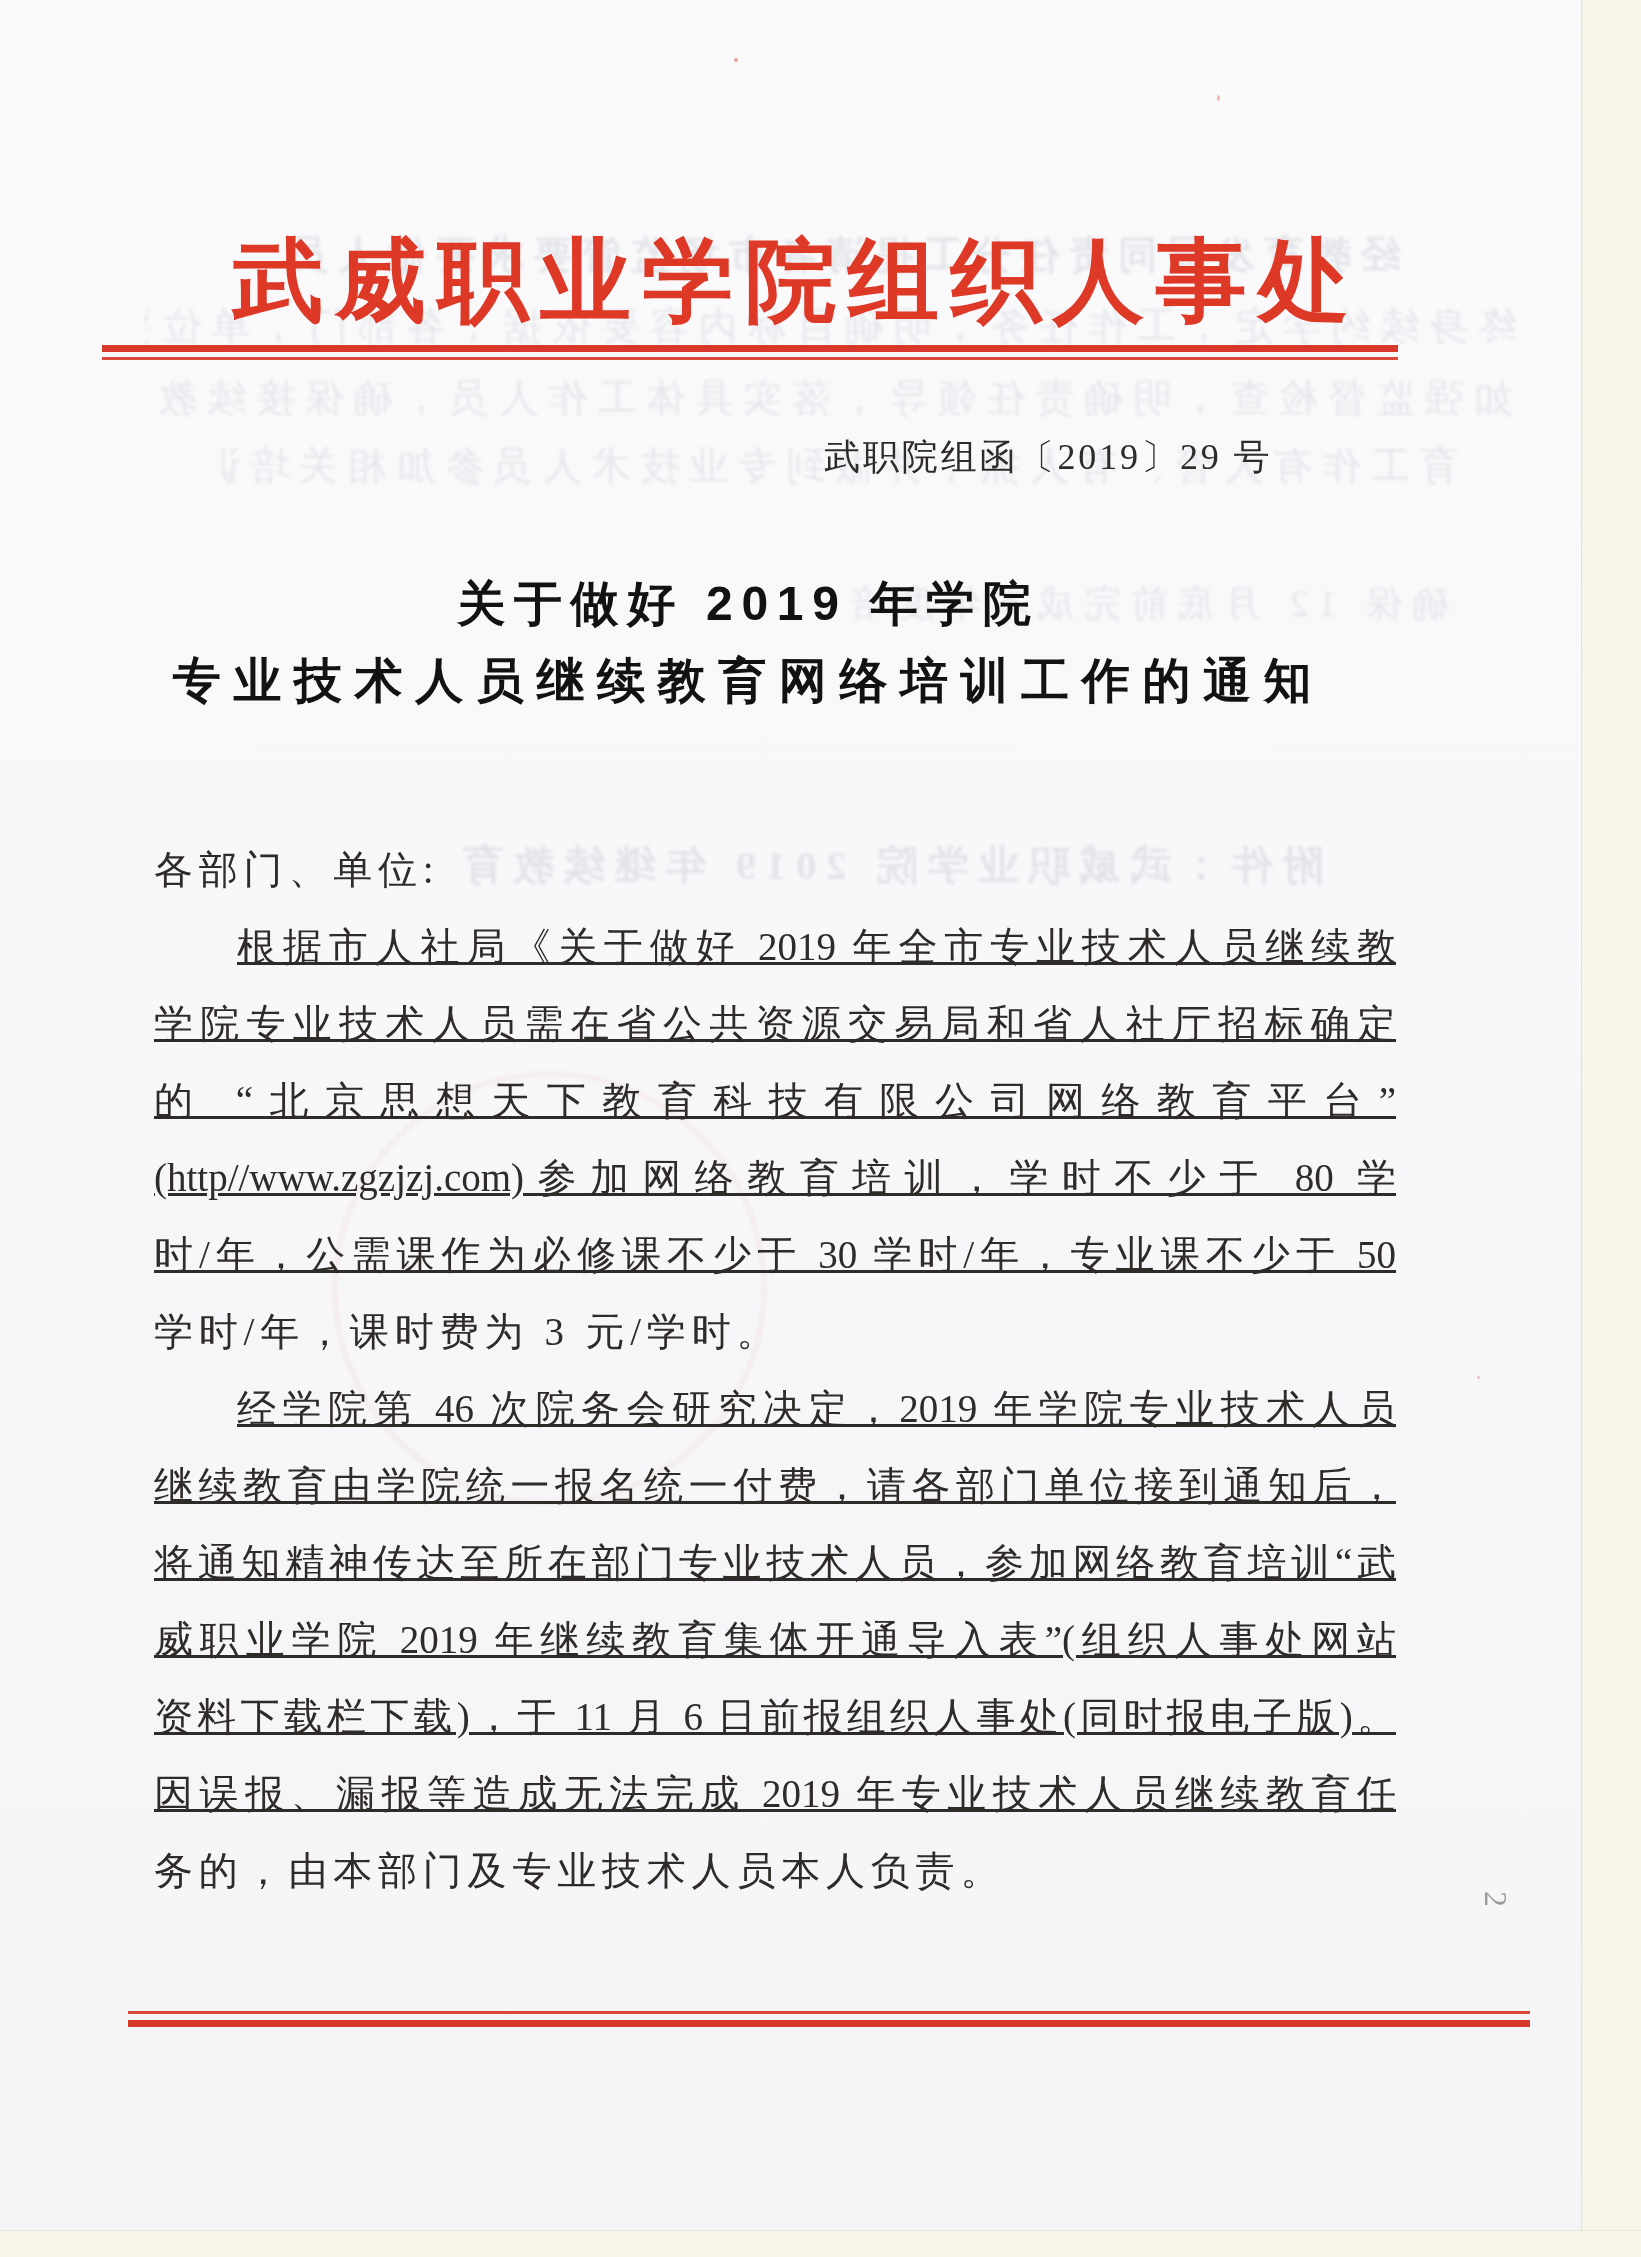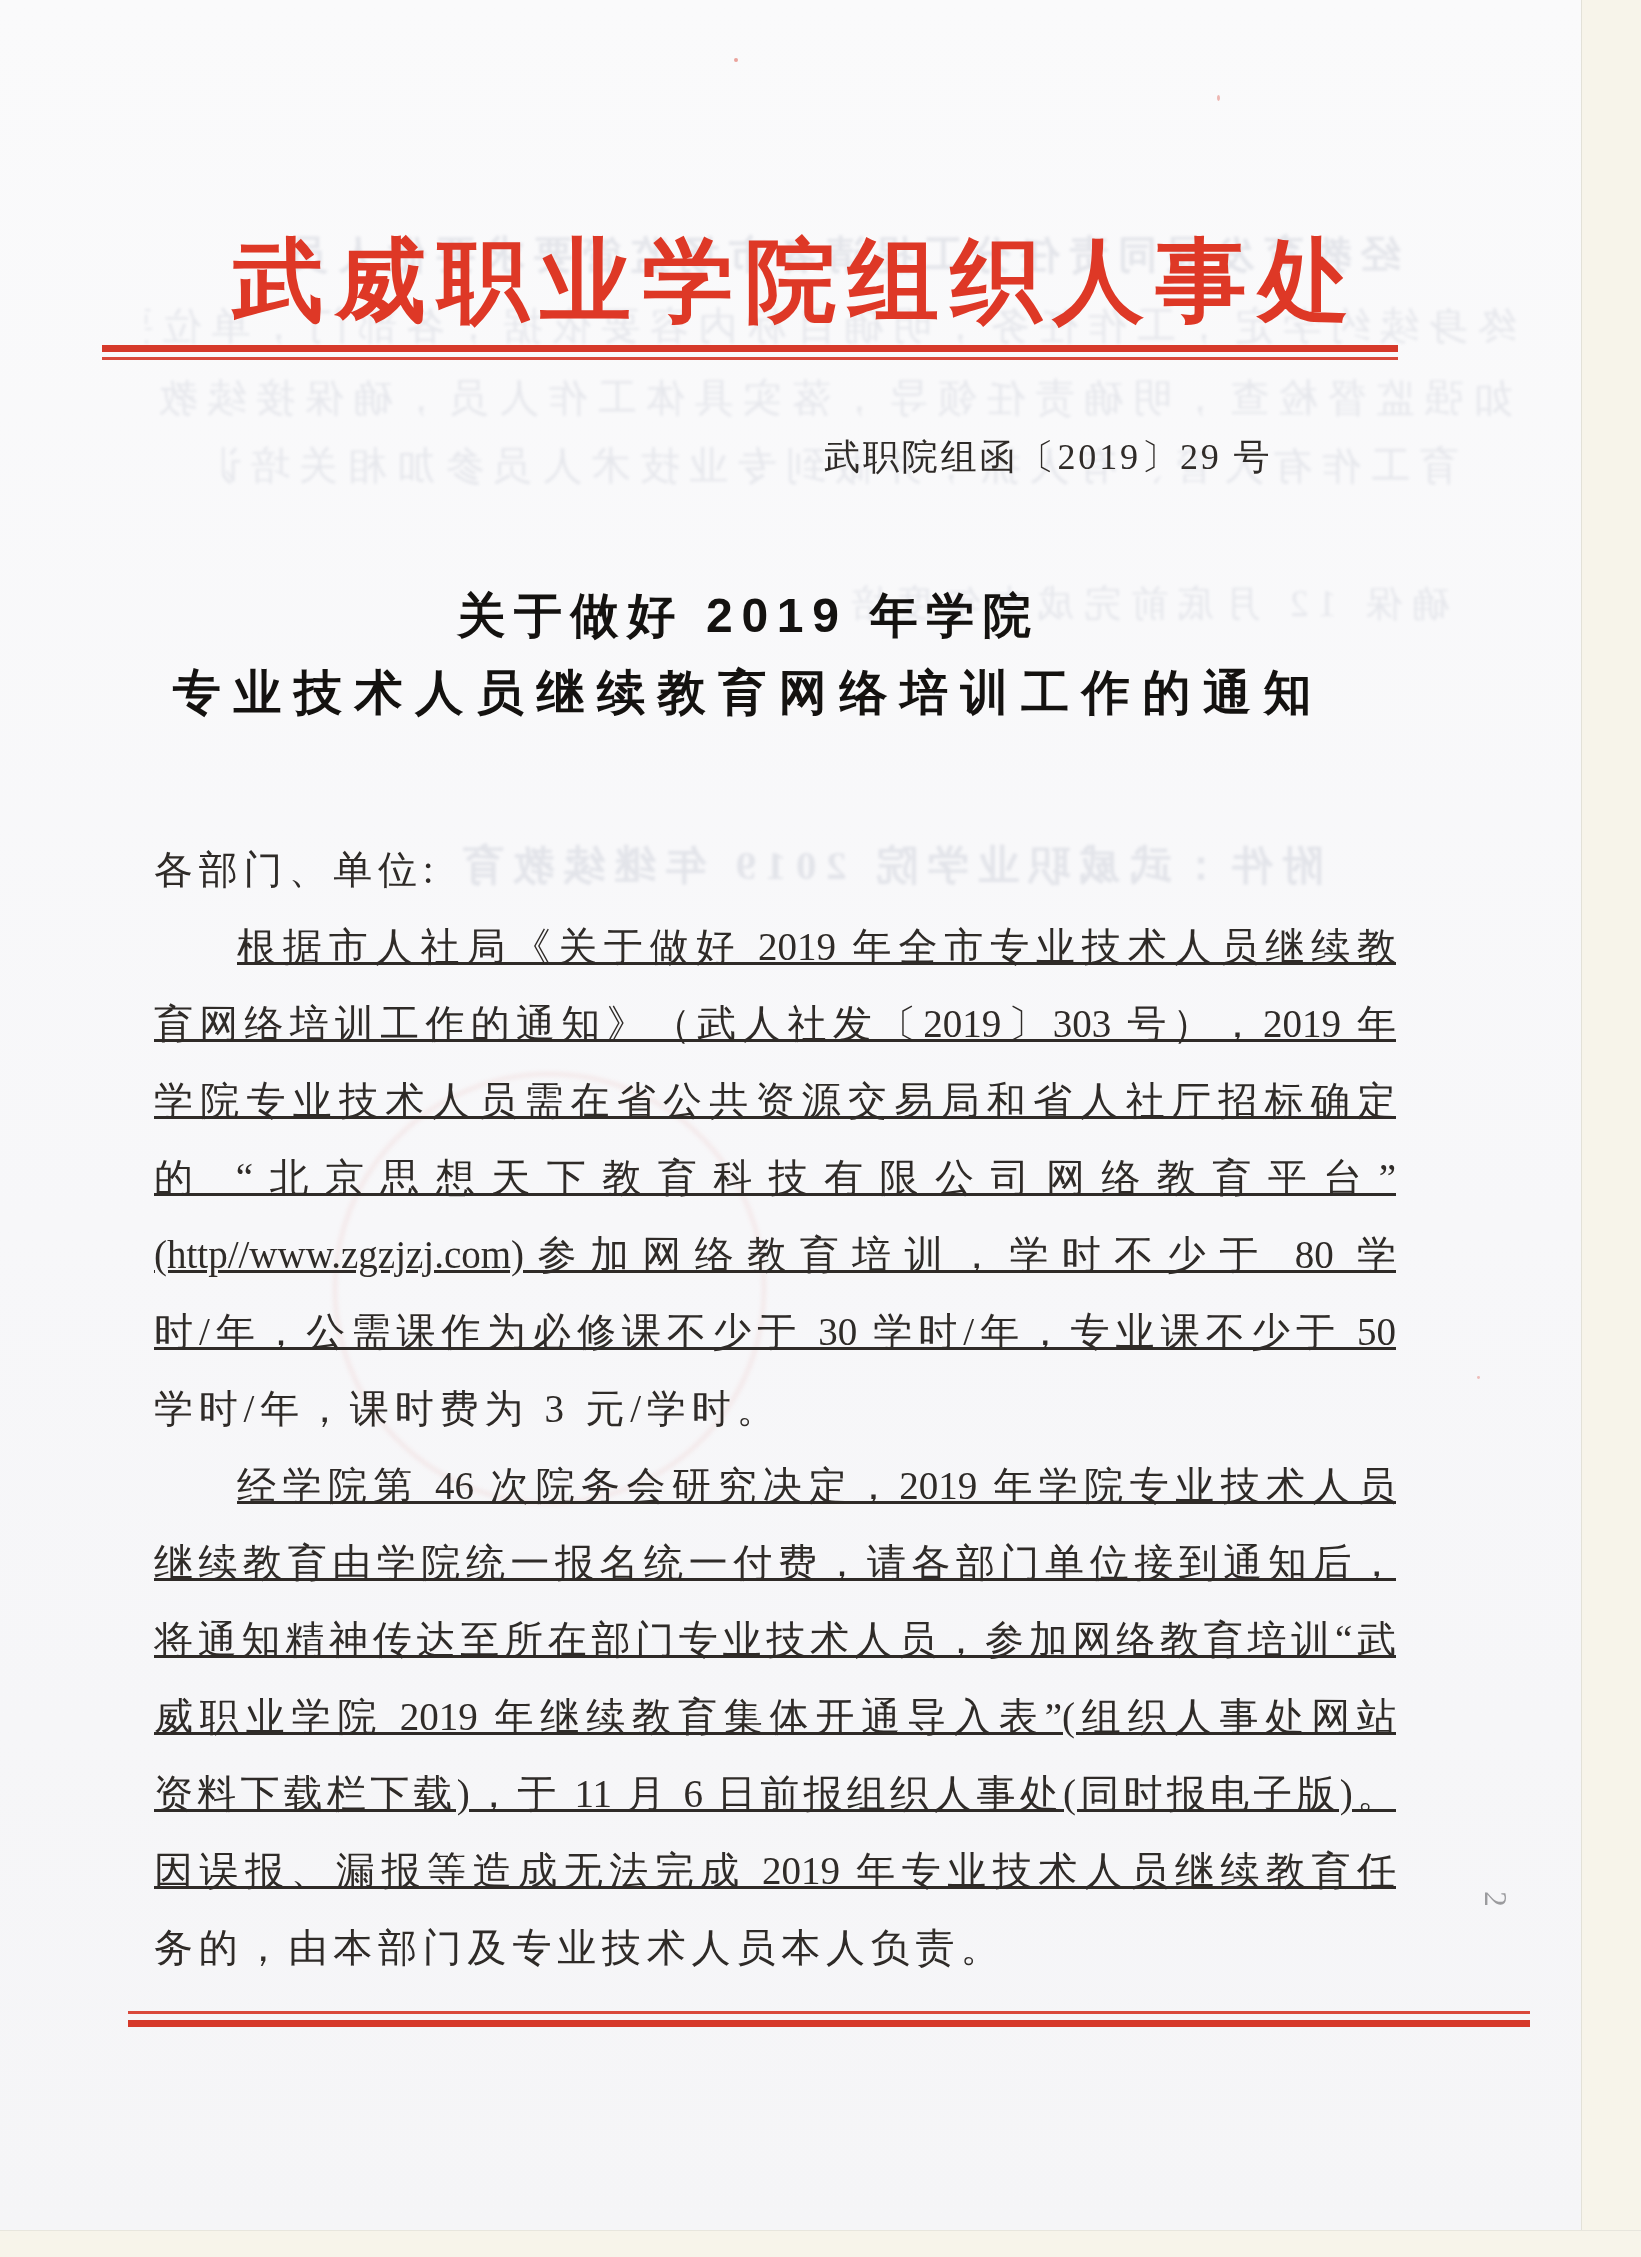--- a/index.html
+++ b/index.html
@@ -43,21 +43,21 @@
   .rule-bottom-thin{top:2011px;left:128px;width:1402px;height:2.9px;opacity:.92;}
   .rule-bottom-thick{top:2020px;left:128px;width:1402px;height:6.8px;}
   .doc-number{
     position:absolute;top:433px;left:824px;
     font-size:36px;letter-spacing:2.9px;color:var(--ink);
     white-space:nowrap;
   }
   .doc-title{
     position:absolute;left:0;width:1497px;text-align:center;
     font-family:"Liberation Sans","DejaVu Sans",sans-serif;
-    font-weight:bold;color:#141210;white-space:nowrap;margin-top:12px;
+    font-weight:bold;color:#141210;white-space:nowrap;
   }
   .doc-title.line1{top:572px;font-size:48px;letter-spacing:8.7px;}
   .doc-title.line2{top:649px;font-size:48px;letter-spacing:12.6px;}
   .body-block{
     position:absolute;top:831px;left:138px;width:1258px;
     color:var(--ink);
   }
   .body-line{
     height:77px;line-height:77px;font-size:39px;
     white-space:nowrap;
@@ -113,21 +113,20 @@
   <div class="rule rule-top-thin"></div>
 
   <div class="doc-number">武职院组函〔2019〕29 号</div>
 
   <div class="doc-title line1">关于做好 2019 年学院</div>
   <div class="doc-title line2">专业技术人员继续教育网络培训工作的通知</div>
 
   <div class="body-block" id="body-lines">
       <div class="body-line plain">各部门、单位:</div>
       <div class="body-line just indent">根据市人社局《关于做好 2019 年全市专业技术人员继续教</div>
-      <div class="body-line just">育网络培训工作的通知》（武人社发〔2019〕303 号），2019 年</div>
       <div class="body-line just">学院专业技术人员需在省公共资源交易局和省人社厅招标确定</div>
       <div class="body-line just">的 “北京思想天下教育科技有限公司网络教育平台”</div>
       <div class="body-line just">(http//www.zgzjzj.com)参加网络教育培训，学时不少于 80 学</div>
       <div class="body-line just">时/年，公需课作为必修课不少于 30 学时/年，专业课不少于 50</div>
       <div class="body-line plain">学时/年，课时费为 3 元/学时。</div>
       <div class="body-line just indent">经学院第 46 次院务会研究决定，2019 年学院专业技术人员</div>
       <div class="body-line just">继续教育由学院统一报名统一付费，请各部门单位接到通知后，</div>
       <div class="body-line just">将通知精神传达至所在部门专业技术人员，参加网络教育培训“武</div>
       <div class="body-line just">威职业学院 2019 年继续教育集体开通导入表”(组织人事处网站</div>
       <div class="body-line just">资料下载栏下载)，于 11 月 6 日前报组织人事处(同时报电子版)。</div>

